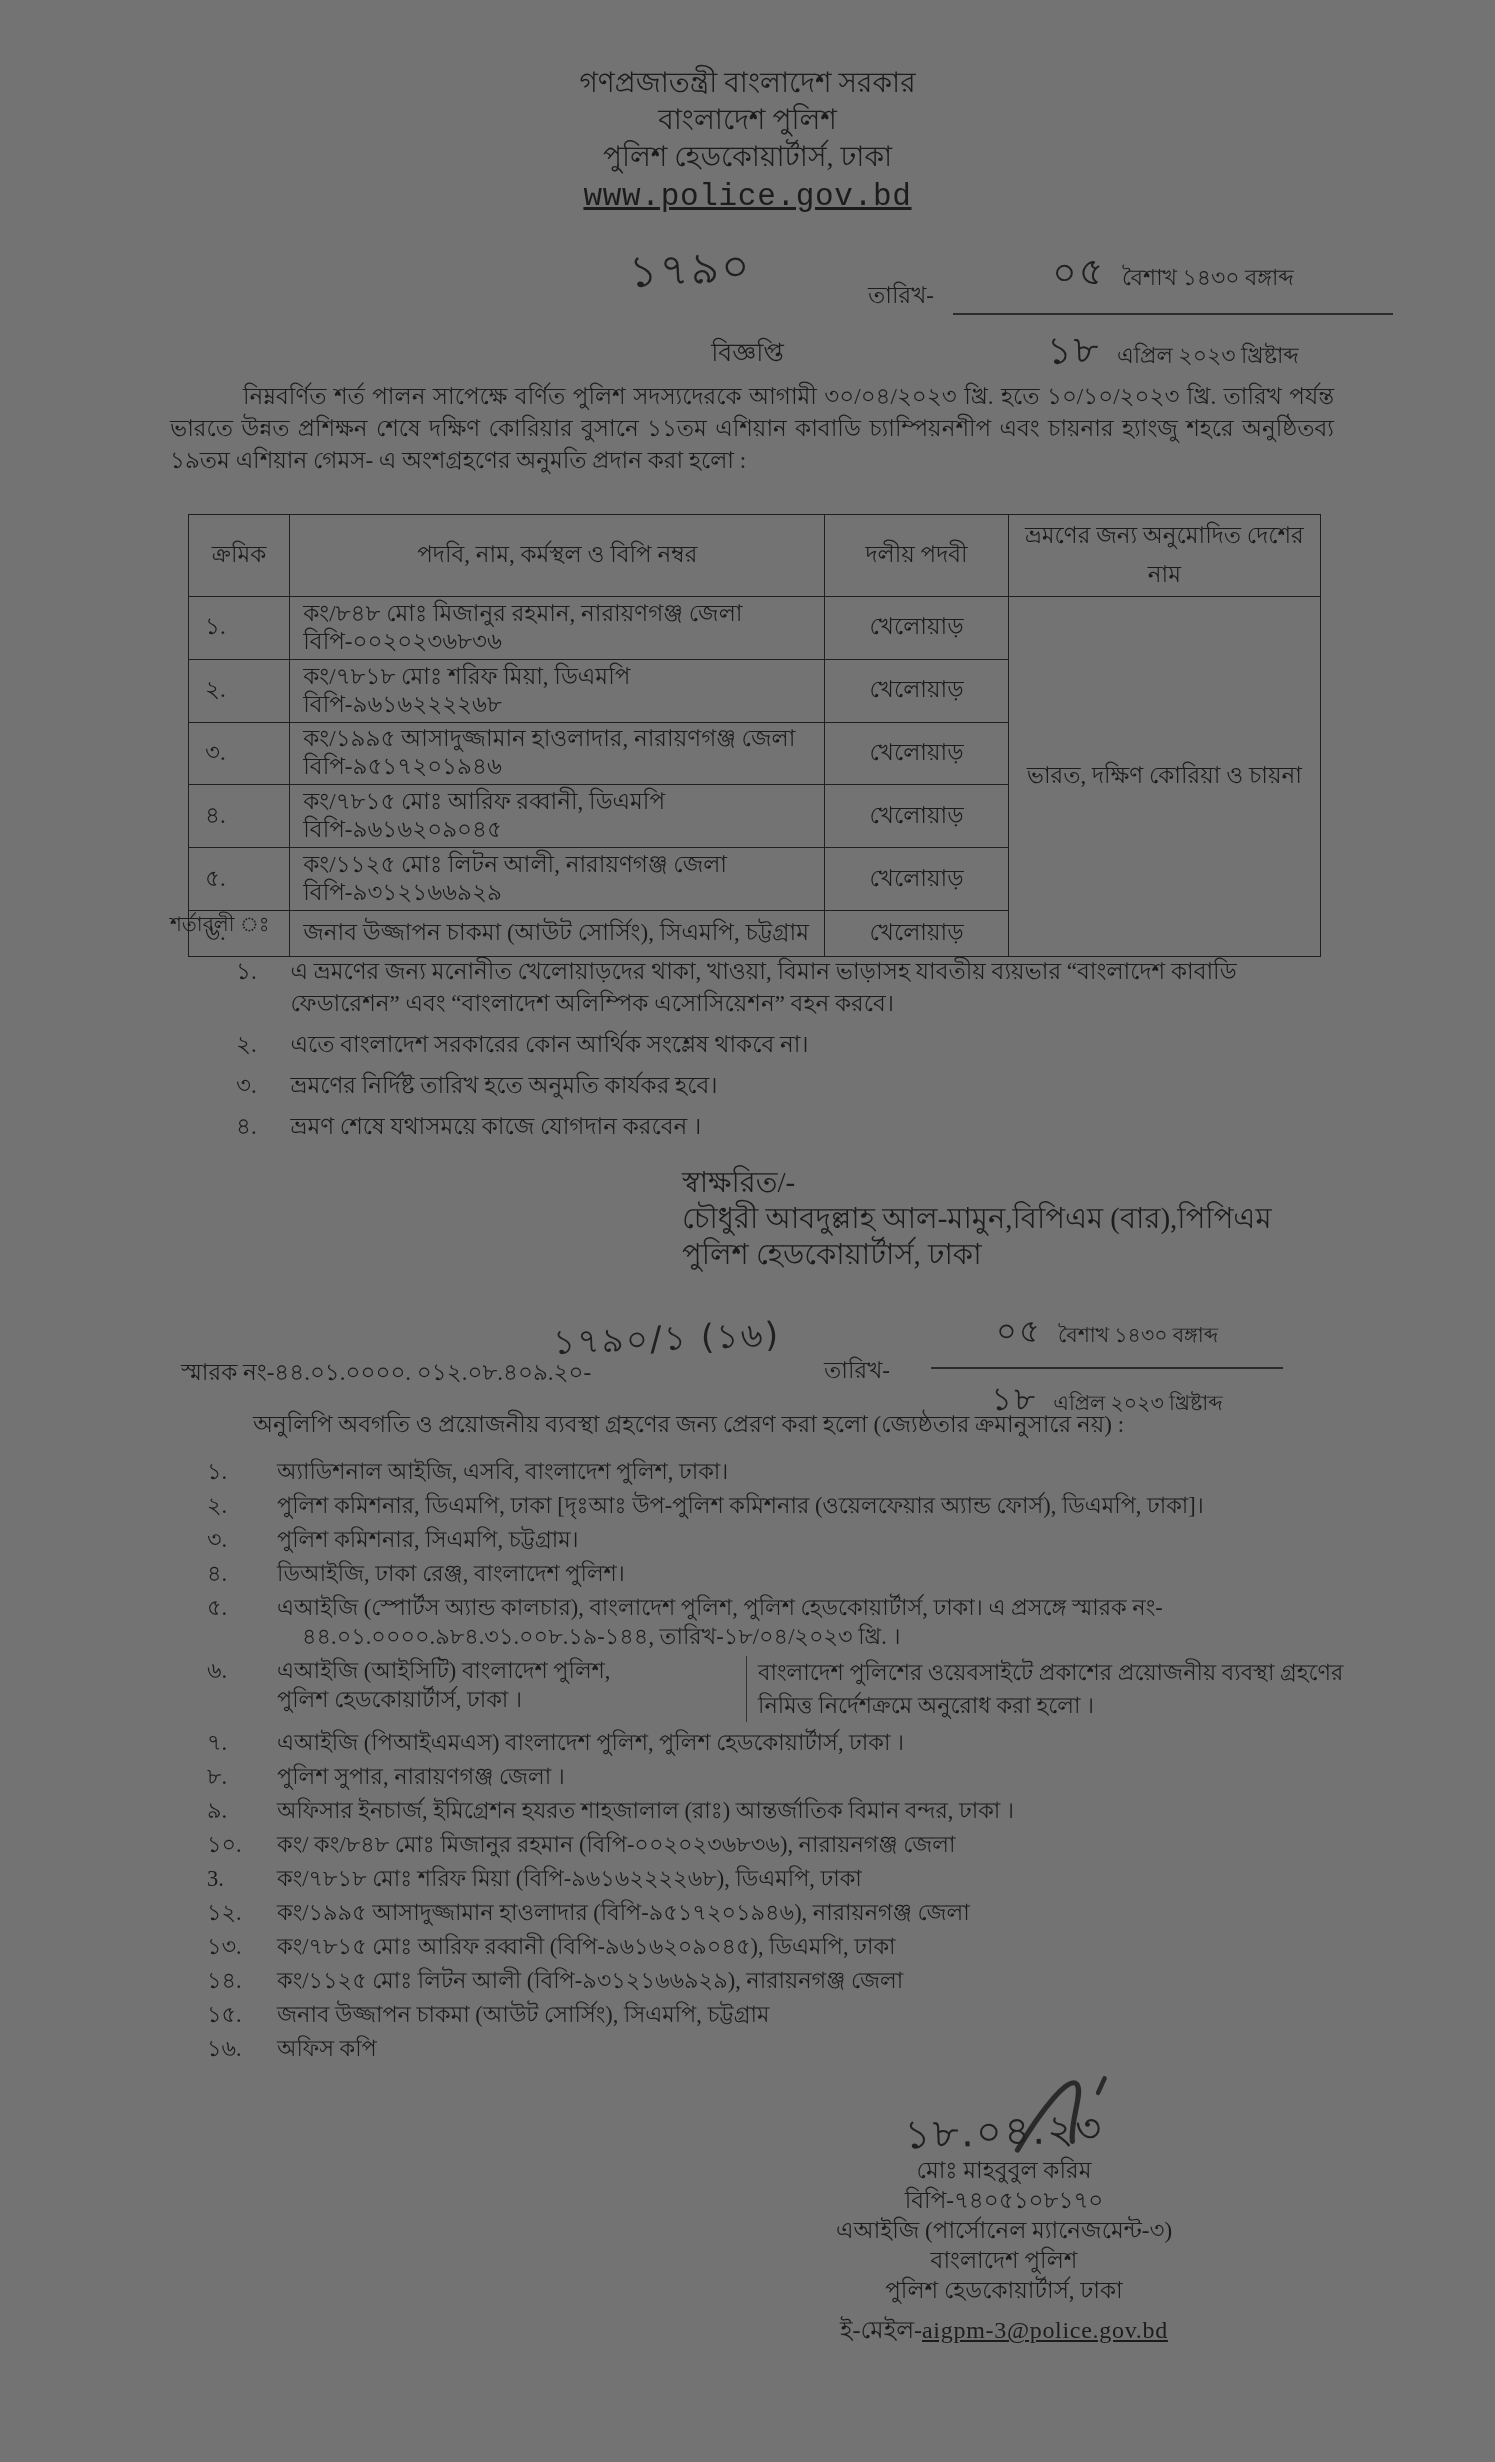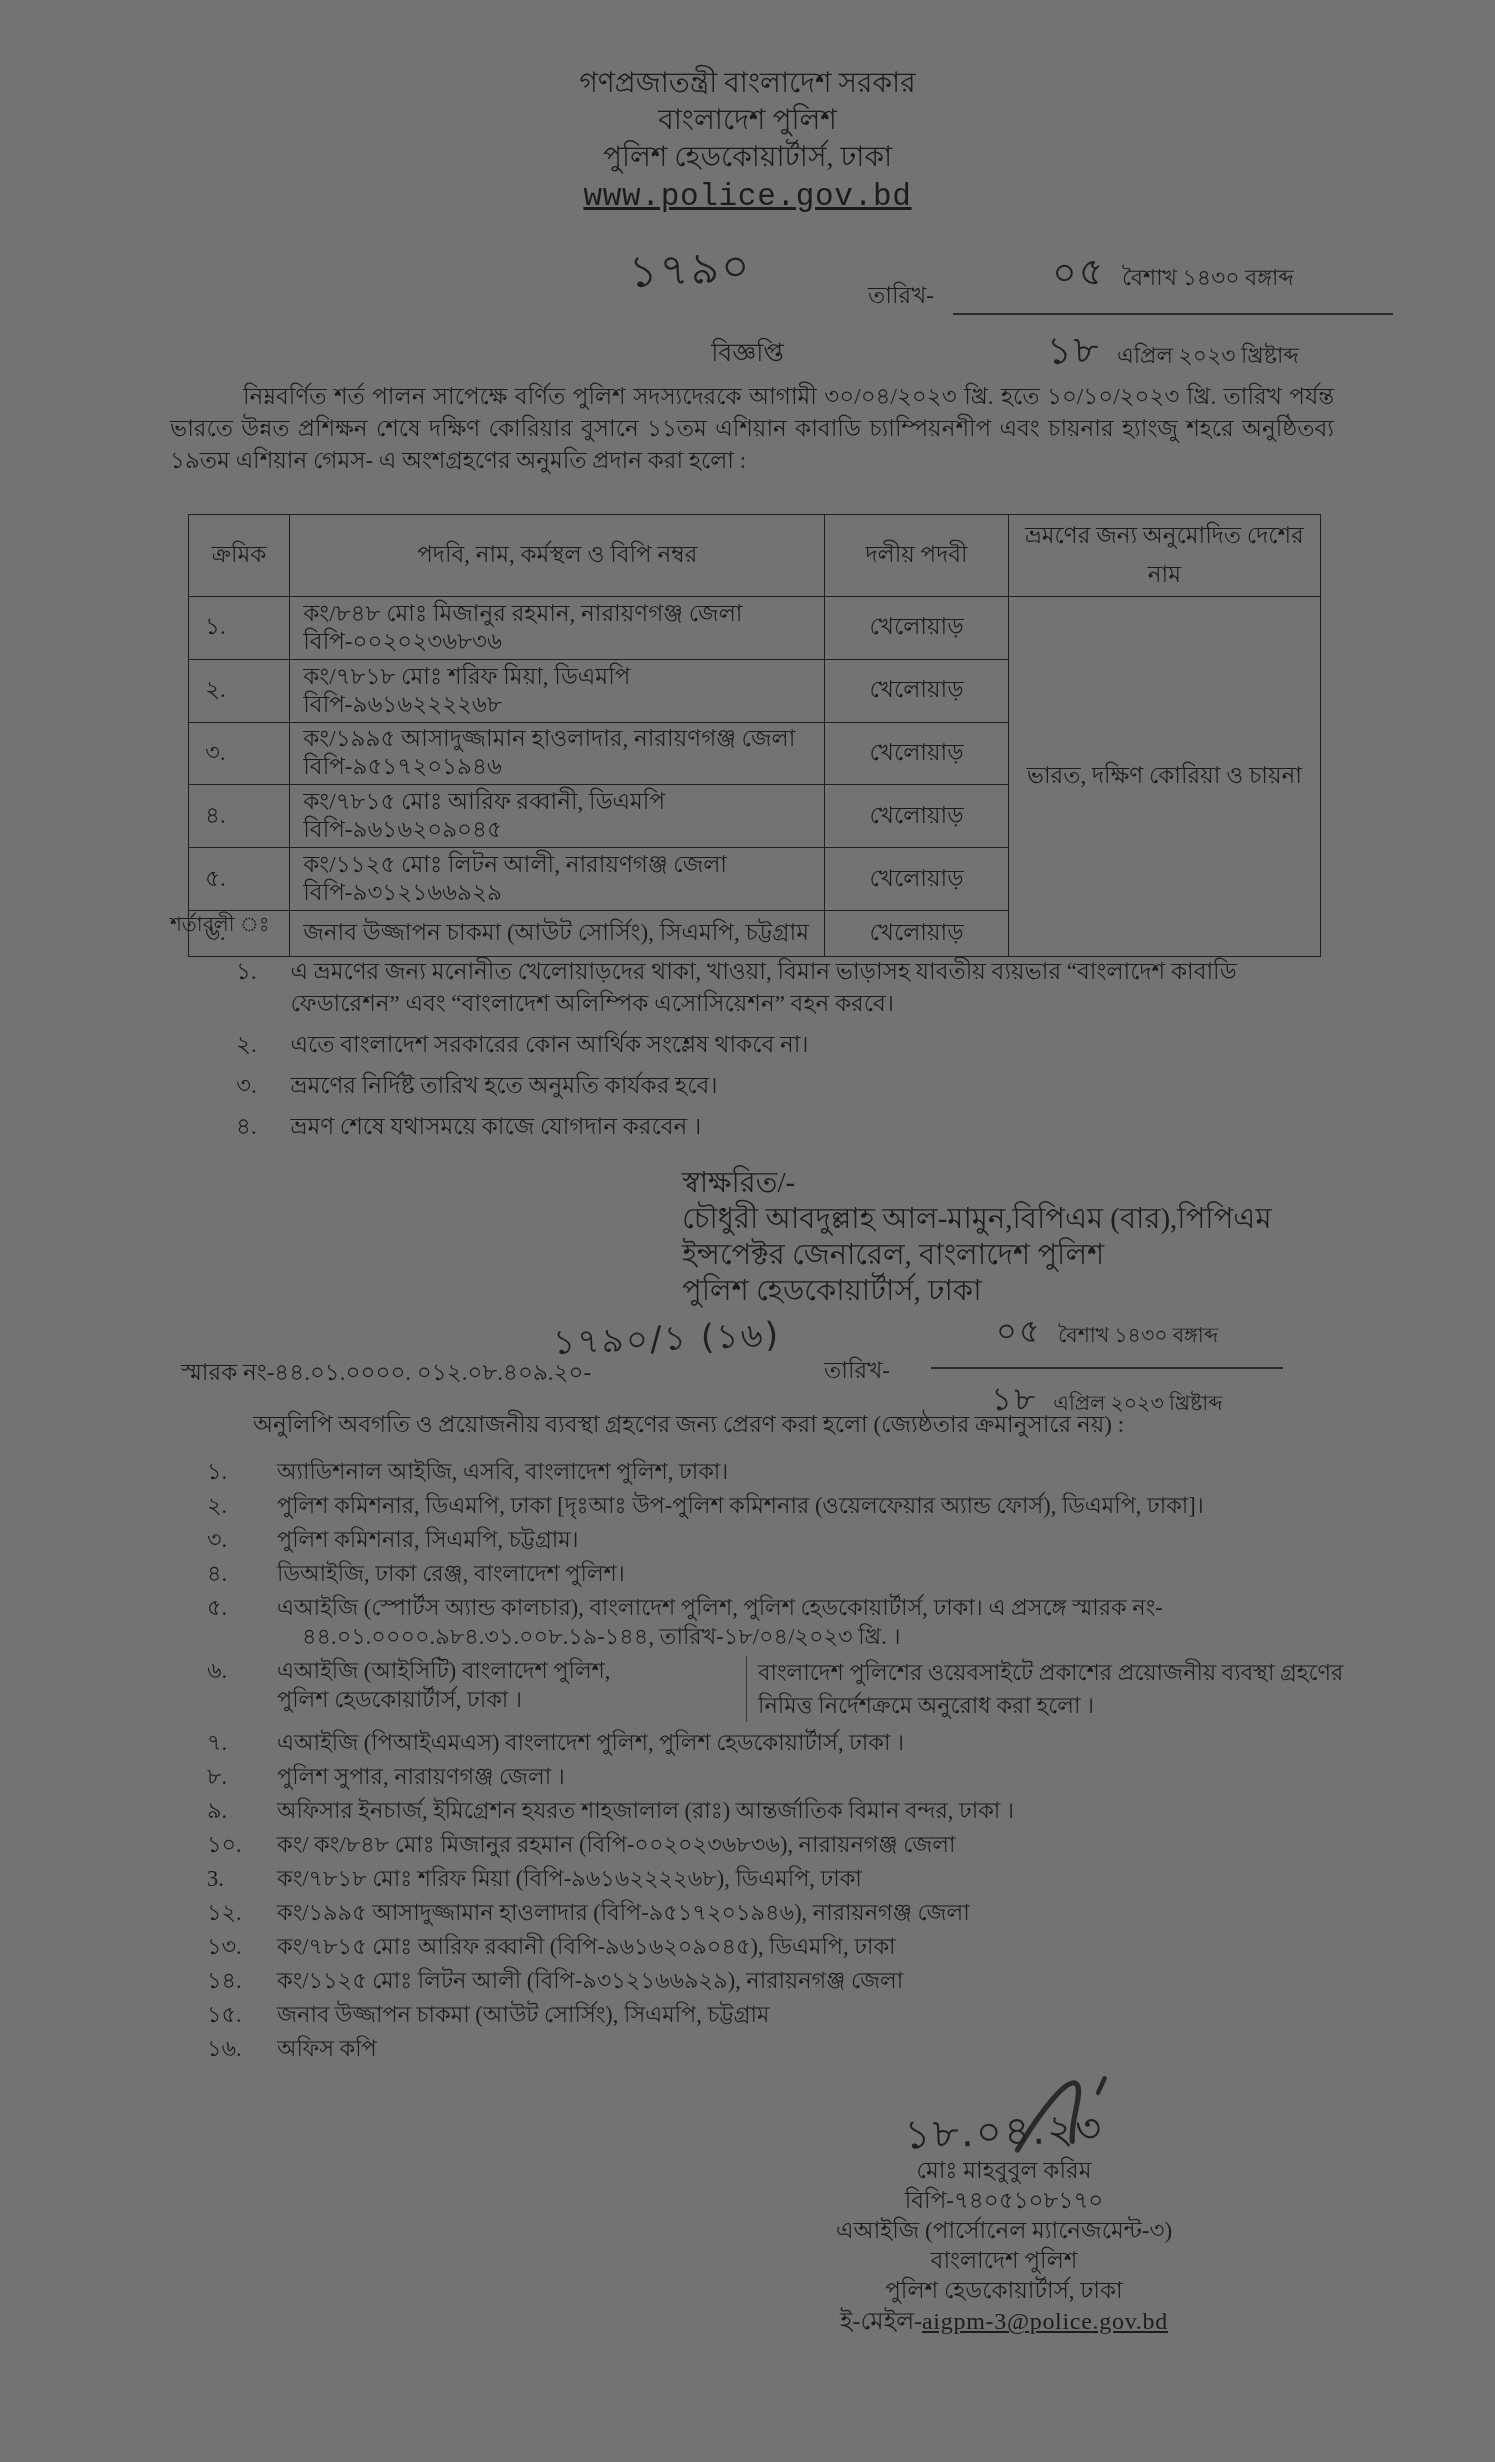--- a/index.html
+++ b/index.html
@@ -45,21 +45,21 @@
   .dist{width:1132px;}
   .dist .item{display:flex;gap:13px;font-size:22.4px;line-height:29px;margin-bottom:5.1px;}
   .dist .n{width:57px;flex:none;}
   .dist .t{flex:1;}
   .dist .t .l2{padding-left:25px;}
   .six{display:flex;}
   .six .left{width:469px;flex:none;}
   .six .note{border-left:1.5px solid #333;padding-left:11px;width:586px;line-height:33px;}
   
   .sig2{width:528px;text-align:center;font-size:23px;line-height:30px;}
-  .sig2 .email{font-size:24px;margin-top:0;}
+  .sig2 .email{font-size:24px;margin-top:9px;}
   .sig2 .email u{letter-spacing:0.7px;}
   .hw-date{font-size:40px;margin-bottom:10.3px;transform:rotate(-2deg);}
 </style>
 </head>
 <body>
 
 <div class="page">
 
   <div class="abs hdr">
     <div>গণপ্রজাতন্ত্রী বাংলাদেশ সরকার</div>
@@ -166,21 +166,20 @@
     </div>
     <div class="item">
       <span class="n">৪.</span>
       <span>ভ্রমণ শেষে যথাসময়ে কাজে যোগদান করবেন ।</span>
     </div>
   </div>
 
   <div class="abs sig1" style="top:1164px;left:682px;">
     <div>স্বাক্ষরিত/-</div>
     <div>চৌধুরী আবদুল্লাহ আল-মামুন,বিপিএম (বার),পিপিএম</div>
-    <div>ইন্সপেক্টর জেনারেল, বাংলাদেশ পুলিশ</div>
     <div>পুলিশ হেডকোয়ার্টার্স, ঢাকা</div>
   </div>
 
   <div class="abs memo-label" style="top:1354px;left:181px;">স্মারক নং-৪৪.০১.০০০০. ০১২.০৮.৪০৯.২০-</div>
   <div class="abs hw hw-md" style="top:1312px;left:553px;">১৭৯০/১ (১৬)</div>
   <div class="abs date-label" style="top:1352px;left:824px;">তারিখ-</div>
   <div class="abs frac" style="top:1306px;left:931px;width:352px;">
     <div class="row top" style="font-size:20.5px;">
       <span class="hw" style="font-size:32px;">০৫</span>
       <span>বৈশাখ ১৪৩০ বঙ্গাব্দ</span>

